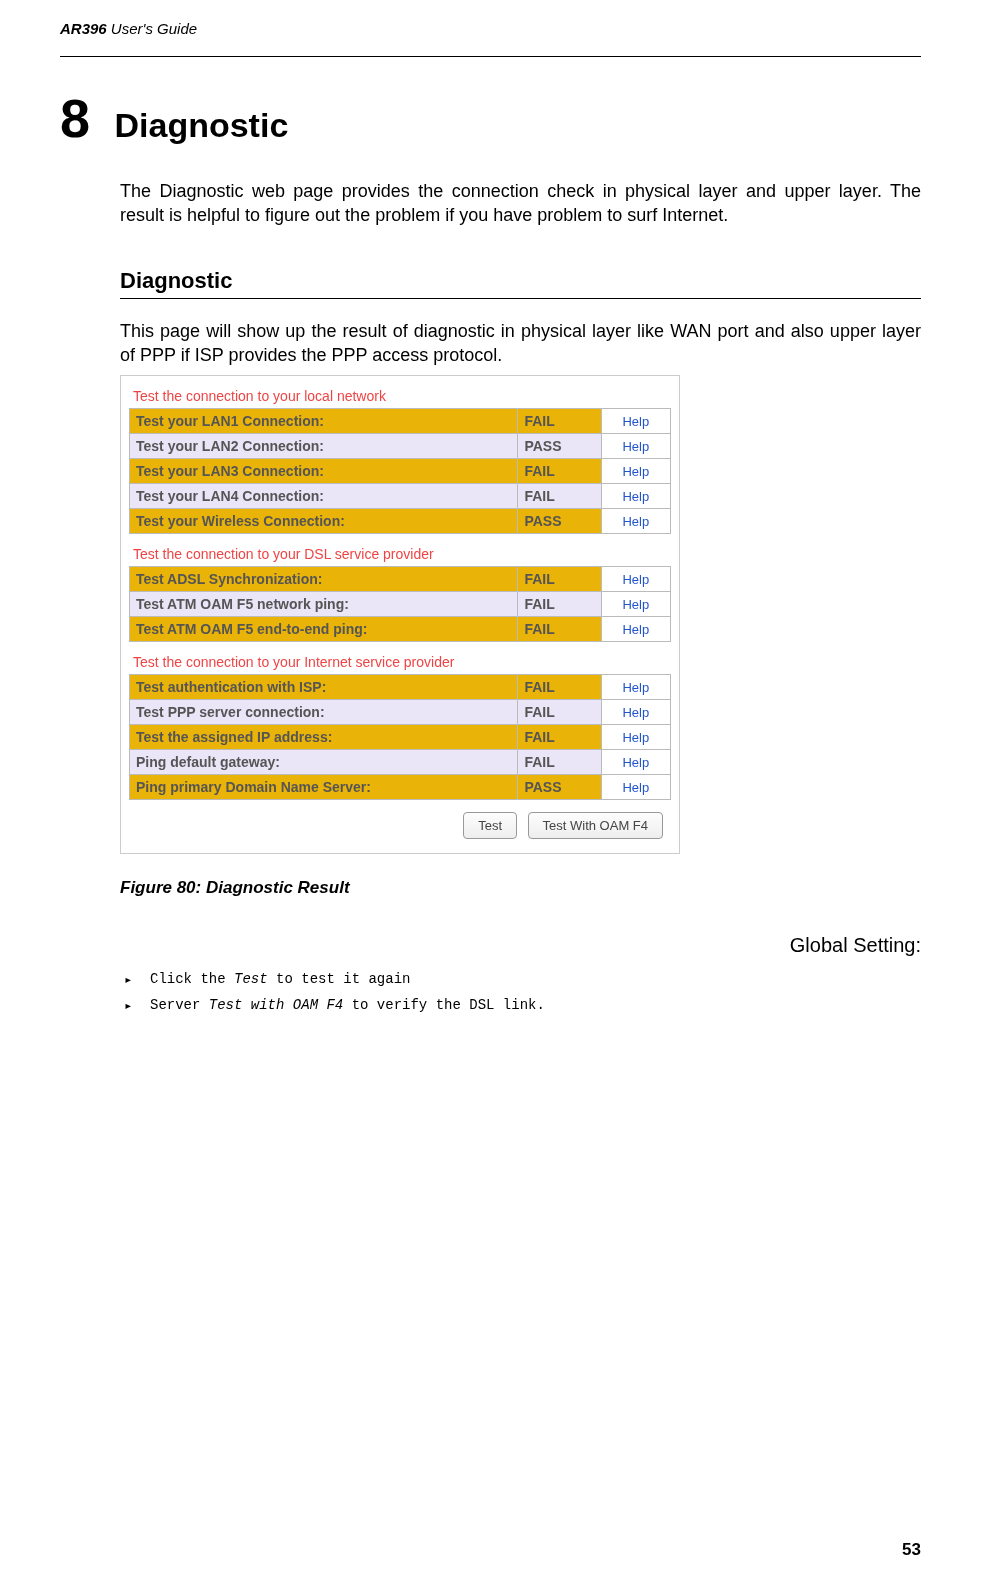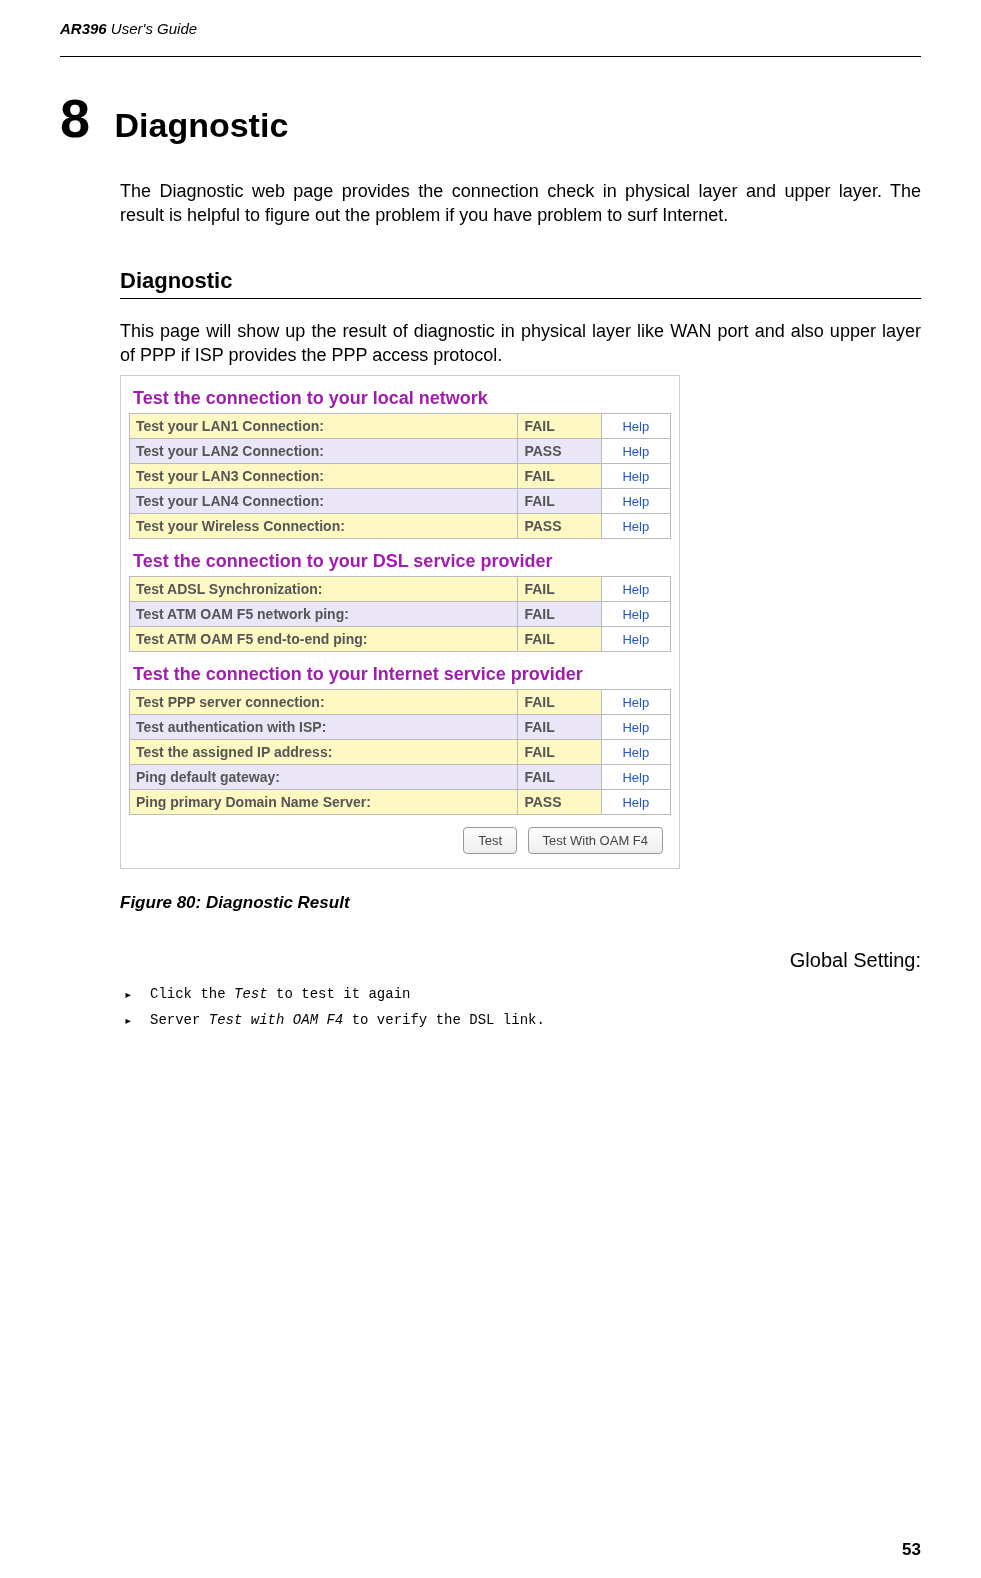--- a/index.html
+++ b/index.html
@@ -60,38 +60,38 @@
       margin-bottom: 20px;
     }
     .diag-panel {
       border: 1px solid #ccc;
       width: 560px;
       background: #fff;
       padding: 8px 8px 14px 8px;
       margin-bottom: 24px;
     }
     .diag-section-title {
-      font-size: 18px;
-      font-weight: bold;
-      color: #a21caf;
+      font-size: 14px;
+      font-weight: normal;
+      color: #ef4444;
       margin: 4px 0 4px 4px;
     }
     .diag-table {
       width: 100%;
       border-collapse: collapse;
       margin-bottom: 12px;
     }
     .diag-table td {
       border: 1px solid #bbb;
       padding: 4px 6px;
       font-size: 14px;
       color: #555;
     }
     .diag-table tr {
-      background: #fef9c3;
+      background: #eab308;
     }
     .diag-table tr:nth-child(even) {
       background: #eae5f7;
     }
     .diag-table .test-col {
       width: 280px;
       font-weight: bold;
     }
     .diag-table .status-col {
       width: 60px;
@@ -240,26 +240,26 @@
         <td class="status-col status-fail">FAIL</td>
         <td class="help-col"><span class="help-link">Help</span></td>
       </tr>
     </tbody>
       </table>
 
     <div class="diag-section-title">Test the connection to your Internet service provider</div>
     <table class="diag-table">
       <tbody>
           <tr>
+        <td class="test-col">Test authentication with ISP:</td>
+        <td class="status-col status-fail">FAIL</td>
+        <td class="help-col"><span class="help-link">Help</span></td>
+      </tr>
+      <tr>
         <td class="test-col">Test PPP server connection:</td>
-        <td class="status-col status-fail">FAIL</td>
-        <td class="help-col"><span class="help-link">Help</span></td>
-      </tr>
-      <tr>
-        <td class="test-col">Test authentication with ISP:</td>
         <td class="status-col status-fail">FAIL</td>
         <td class="help-col"><span class="help-link">Help</span></td>
       </tr>
       <tr>
         <td class="test-col">Test the assigned IP address:</td>
         <td class="status-col status-fail">FAIL</td>
         <td class="help-col"><span class="help-link">Help</span></td>
       </tr>
       <tr>
         <td class="test-col">Ping default gateway:</td>

